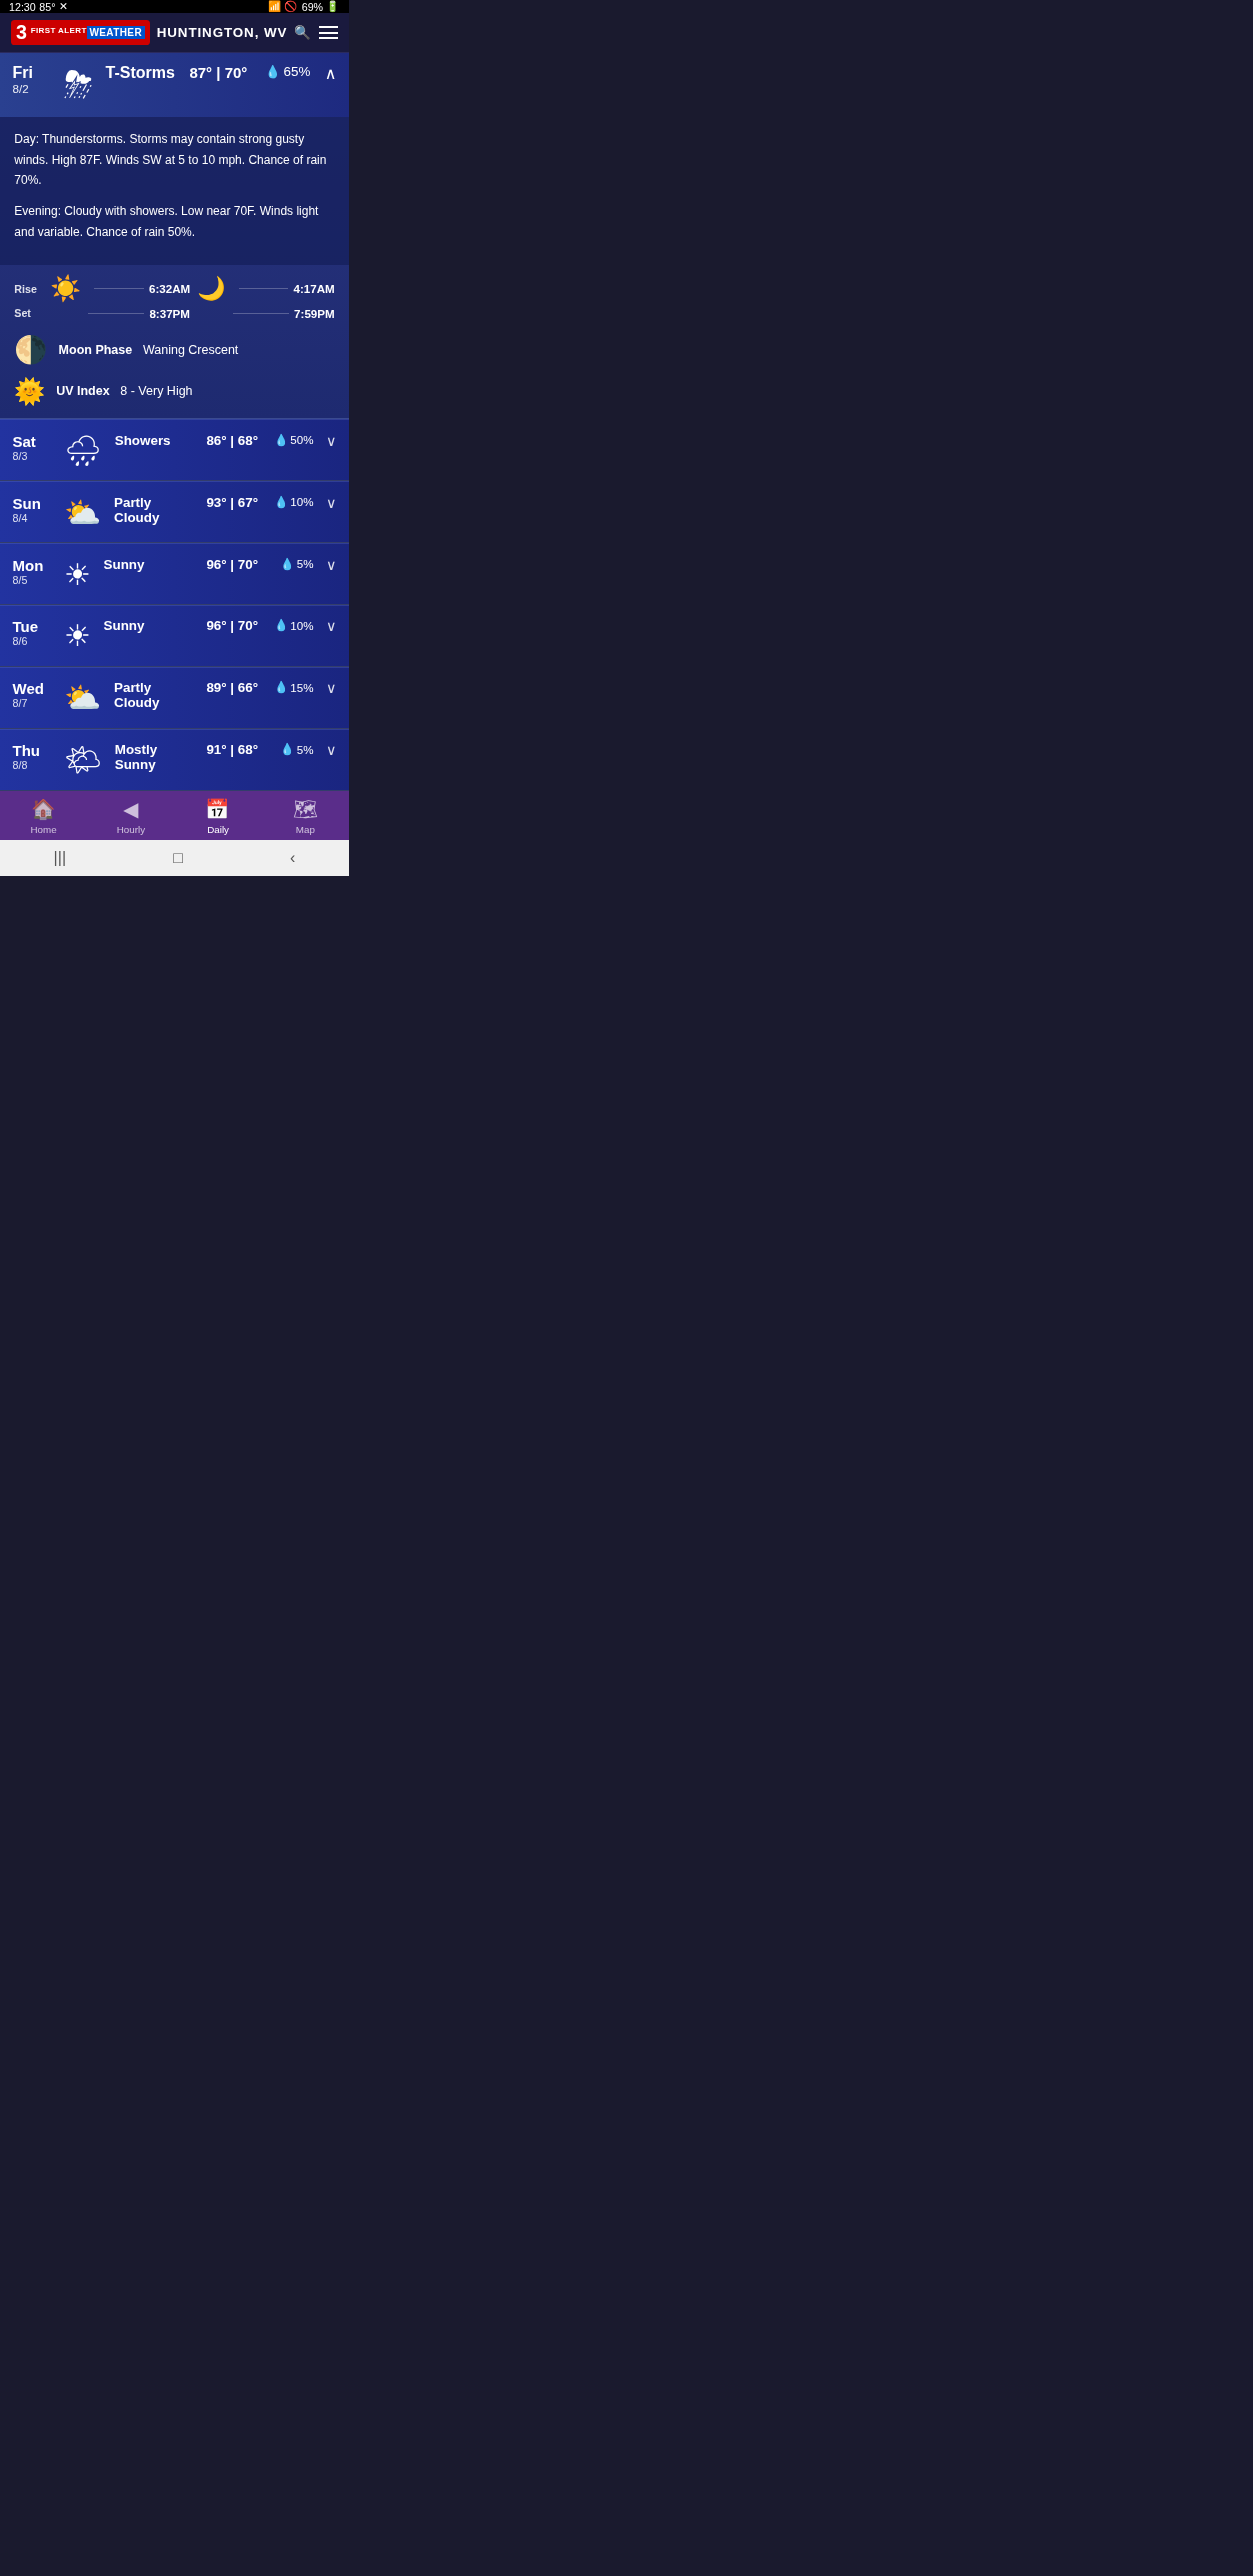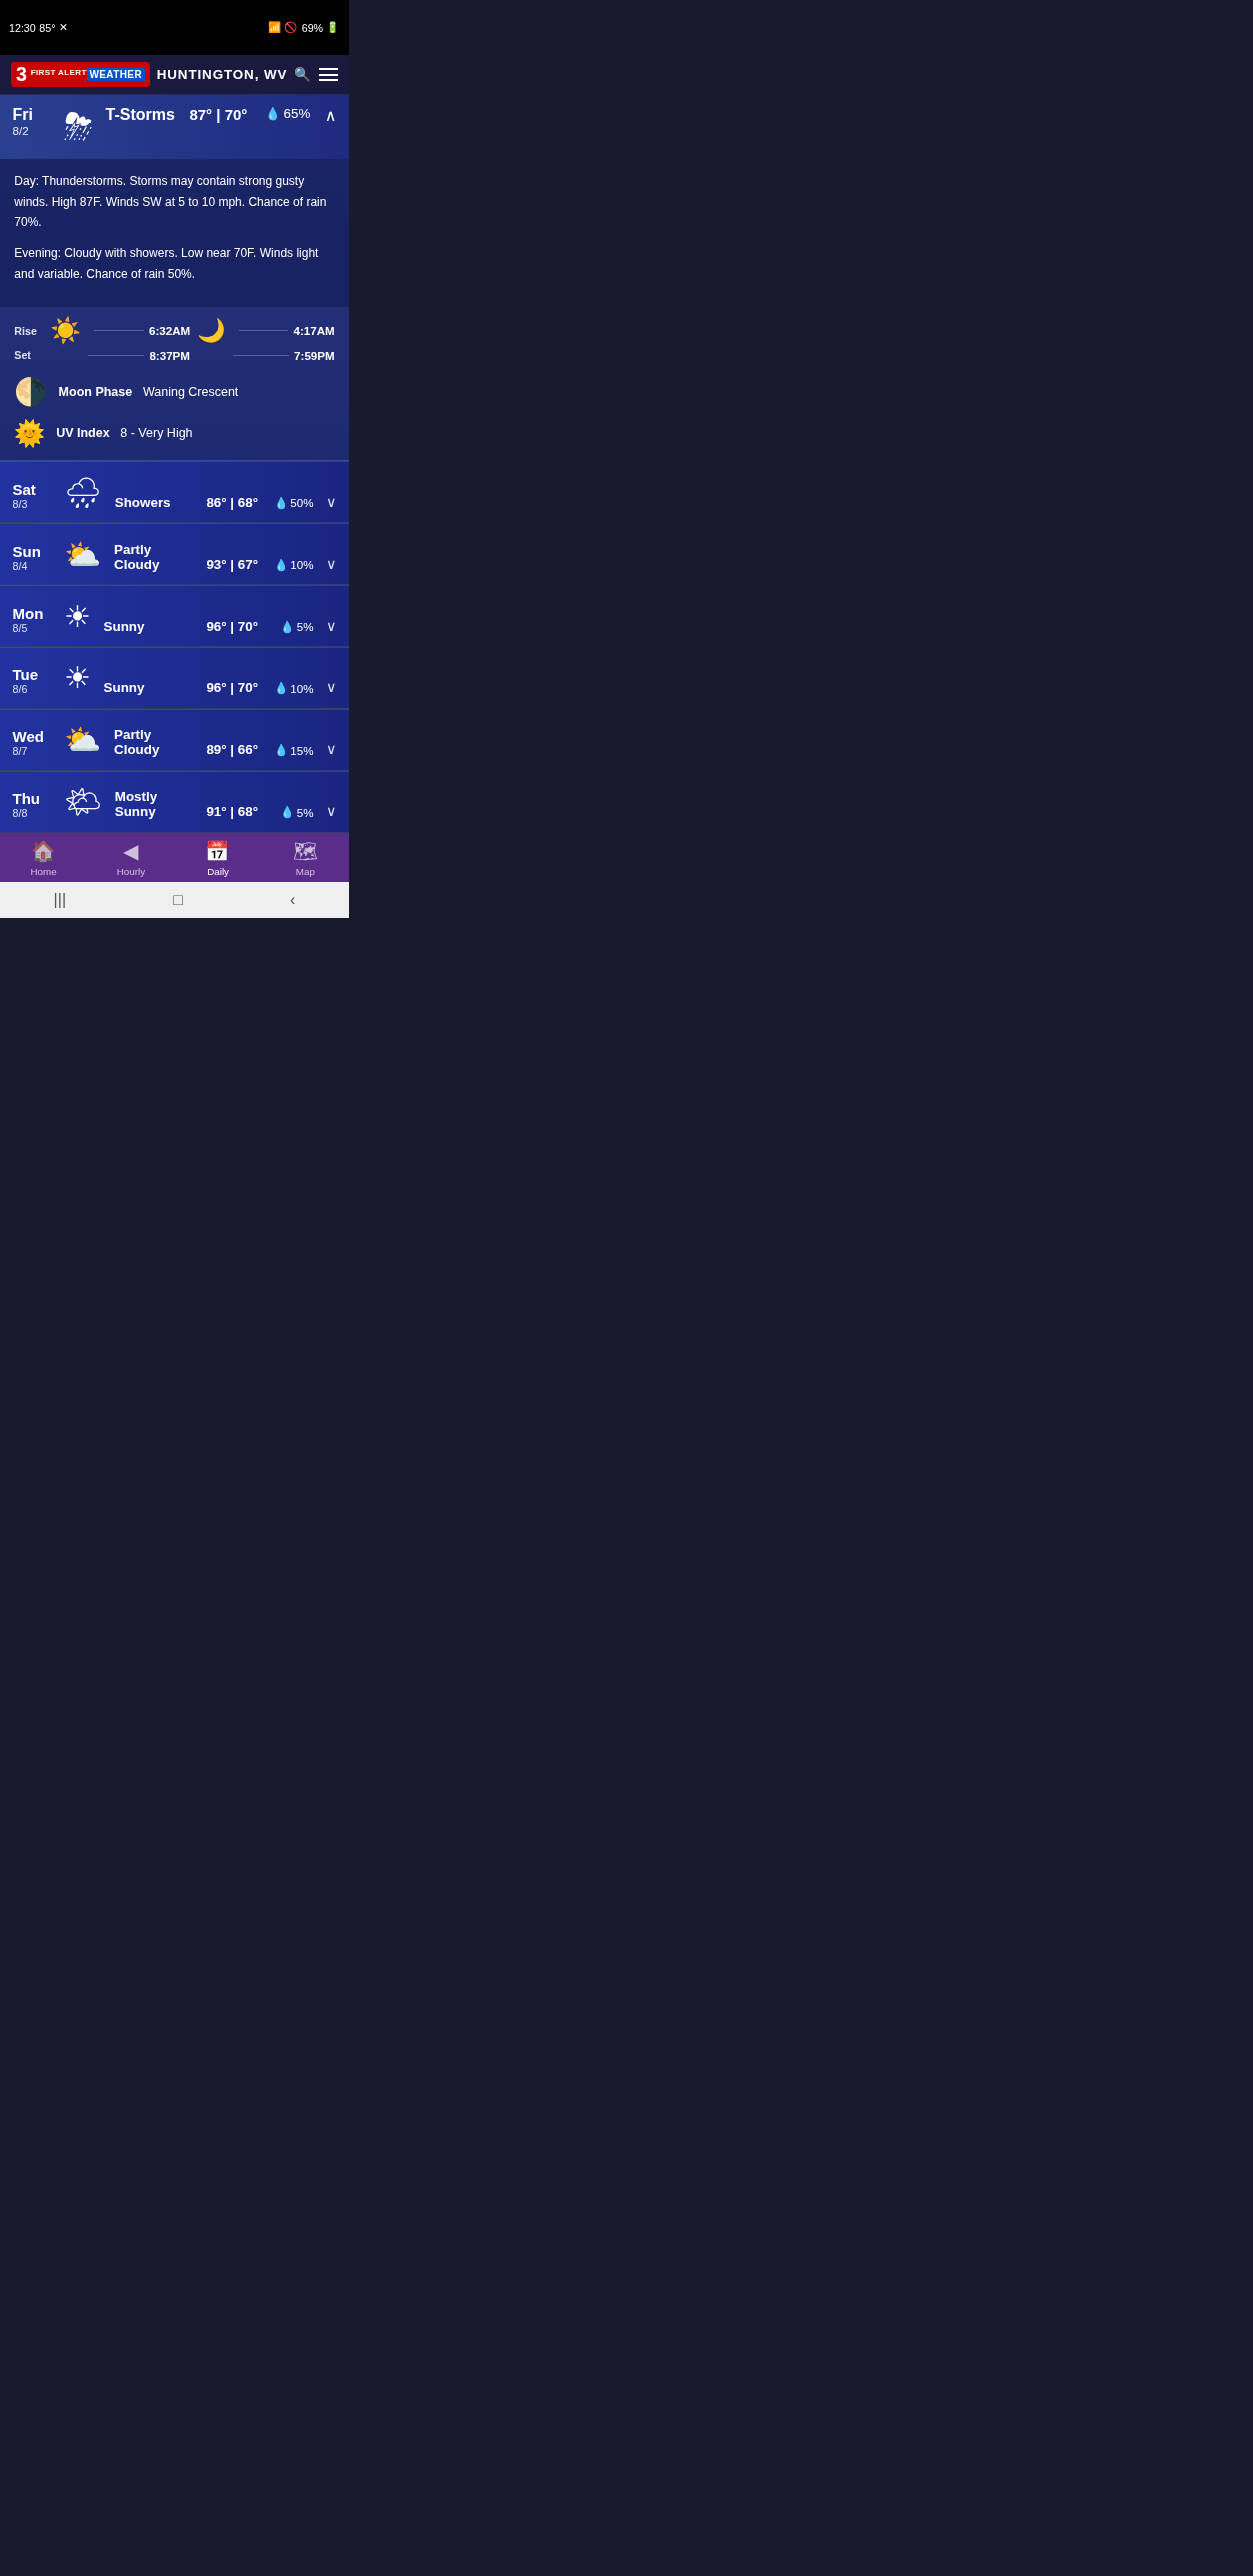--- a/index.html
+++ b/index.html
@@ -11,21 +11,21 @@
       color: white;
       overflow-x: hidden;
     }
 
     
     .status-bar {
       background: #000;
       display: flex;
       justify-content: space-between;
       align-items: center;
-      padding: 21px 9px;
+      padding: 0 9px;
       font-size: 10.7px;
       color: white;
     }
     .status-left { display: flex; align-items: center; gap: 3.6px; }
     .status-right { display: flex; align-items: center; gap: 3.6px; }
 
     
     .app-header {
       background: #1a1a3e;
       display: flex;
@@ -157,21 +157,21 @@
       gap: 10.7px;
     }
     .moon-phase-icon { font-size: 27px; }
     .uv-icon { font-size: 25px; }
     .info-label { font-size: 12.5px; font-weight: bold; }
     .info-value { font-size: 12.5px; }
 
     
     .forecast-row {
       display: flex;
-      align-items: flex-end;
+      align-items: flex-start;
       padding: 12.5px 12.5px;
       border-top: 0.9px solid rgba(100,120,200,0.3);
       background: linear-gradient(90deg, #2233a0 0%, #1a2580 100%);
       gap: 7.2px;
       cursor: pointer;
     }
     .row-day-info { min-width: 39px; }
     .row-day-name { font-size: 15px; font-weight: bold; }
     .row-date { font-size: 10.7px; opacity: 0.85; }
     .row-icon { font-size: 30px; margin: 0 5.4px; }

